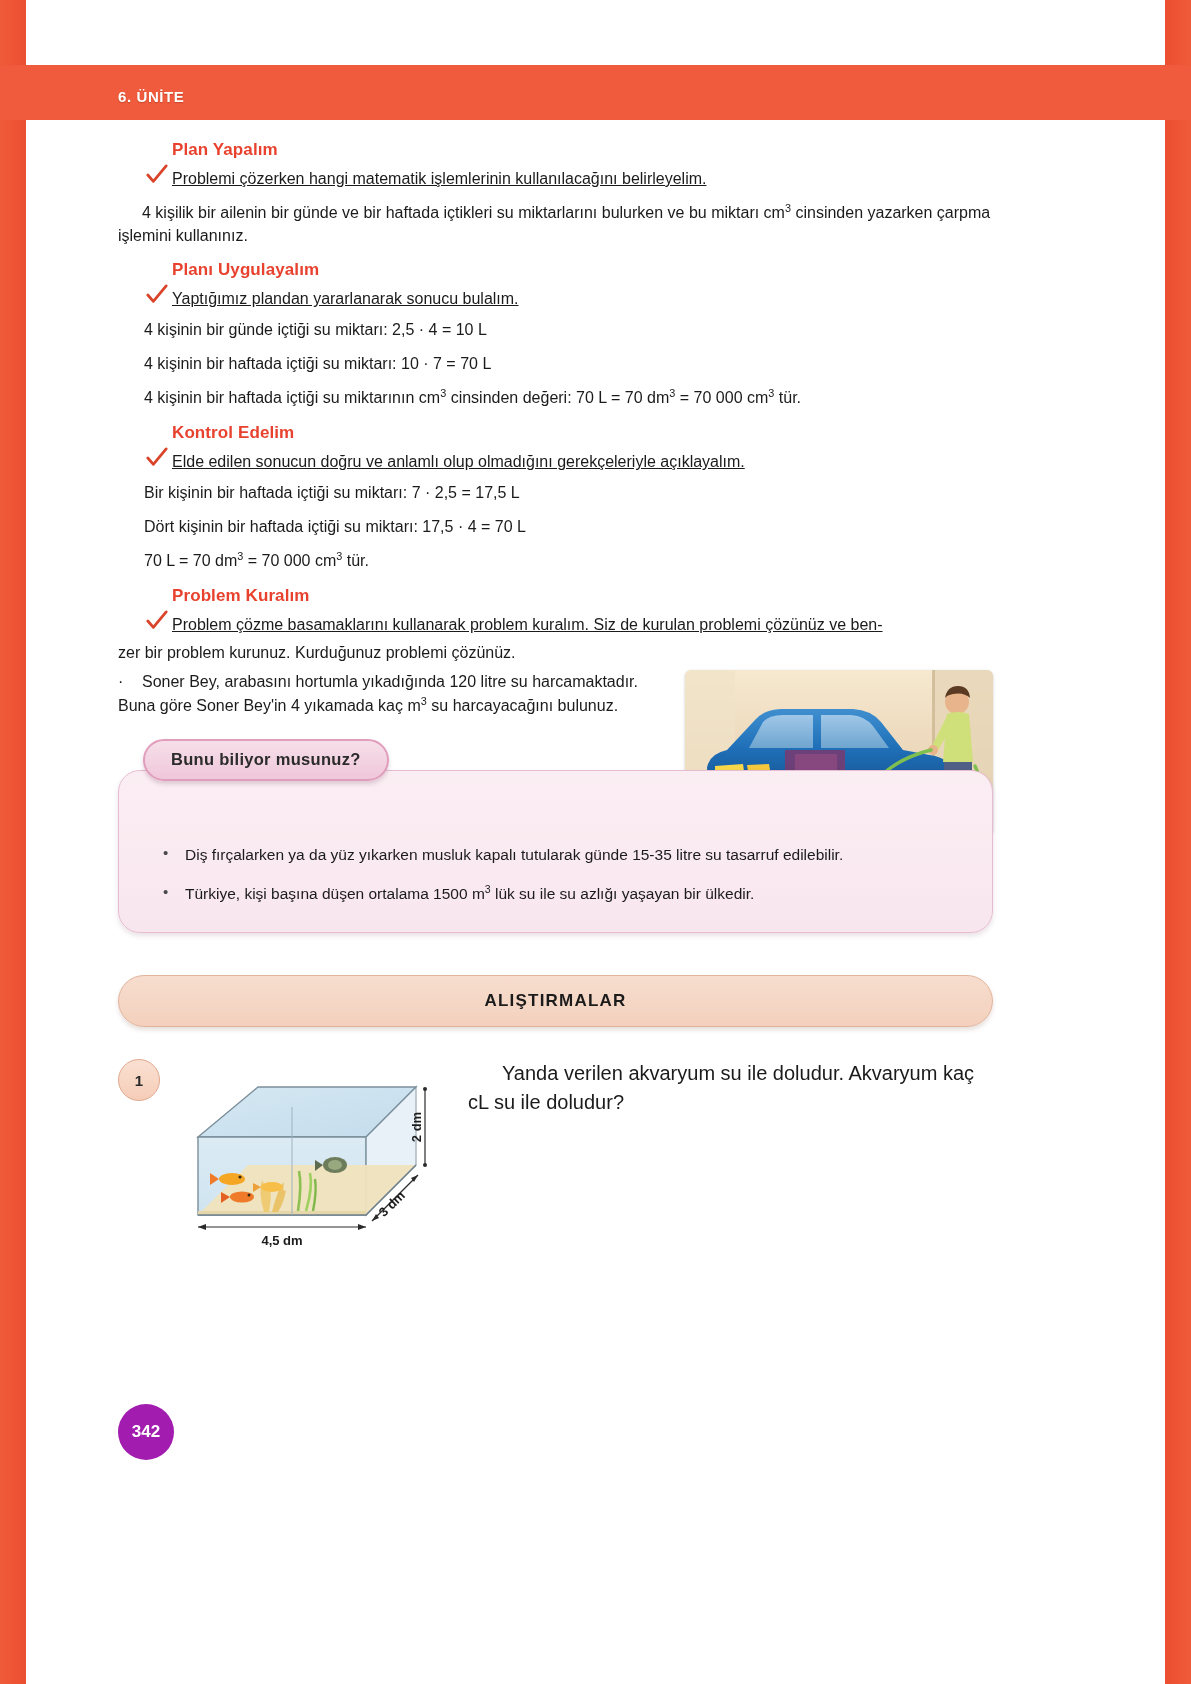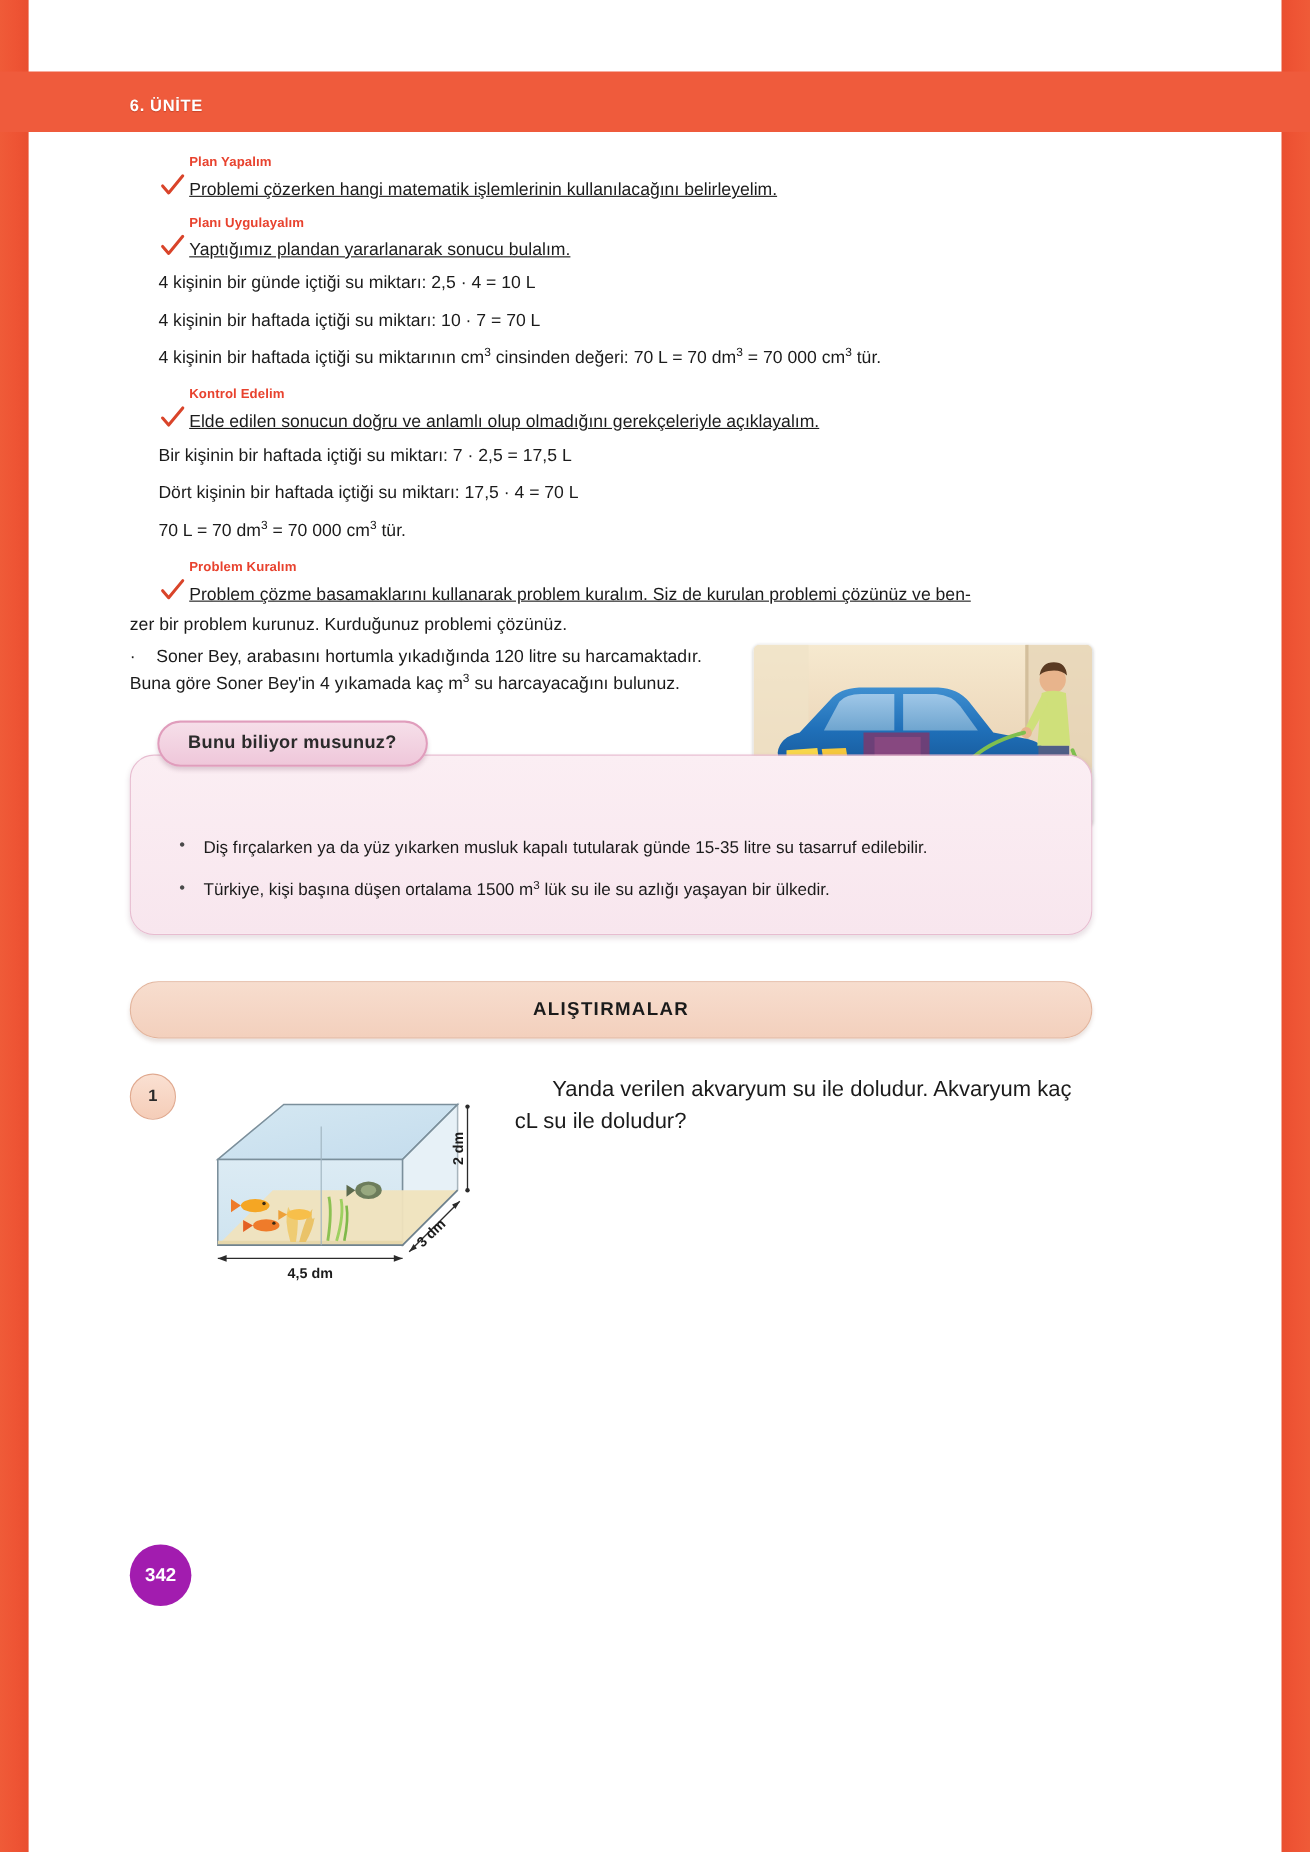--- a/index.html
+++ b/index.html
@@ -35,21 +35,21 @@
   }
 
   
   #content {
     position: absolute;
     left: 118px; top: 140px; width: 875px;
   }
 
   .sec-head {
     color: #e8422e;
-    font-size: 12px;
+    font-size: 17px;
     font-weight: bold;
     margin: 0 0 8px 54px;
     letter-spacing: .1px;
   }
   .sec-head.tight { margin-top: 2px; }
 
   .check-line {
     position: relative;
     padding-left: 54px;
     font-size: 16px;
@@ -182,20 +182,21 @@
 
     <div class="check-line">
       <span class="tick">
         <svg viewBox="0 0 24 24">
             <path d="M2 12 L8 19 L22 2" fill="none" stroke="#d9442a" stroke-width="3" stroke-linecap="round" stroke-linejoin="round"></path>
           </svg>
       </span>
       <span>Problemi çözerken hangi matematik işlemlerinin kullanılacağını belirleyelim.</span>
     </div>
 
+    <p class="body indent"><span>4 kişilik bir ailenin bir günde ve bir haftada içtikleri su miktarlarını bulurken ve bu miktarı cm</span><sup>3</sup><span> cinsinden yazarken çarpma işlemini kullanınız.</span></p>
 
     <div class="sec-head tight">Planı Uygulayalım</div>
 
     <div class="check-line">
       <span class="tick">
         <svg viewBox="0 0 24 24">
             <path d="M2 12 L8 19 L22 2" fill="none" stroke="#d9442a" stroke-width="3" stroke-linecap="round" stroke-linejoin="round"></path>
           </svg>
       </span>
       <span>Yaptığımız plandan yararlanarak sonucu bulalım.</span>

